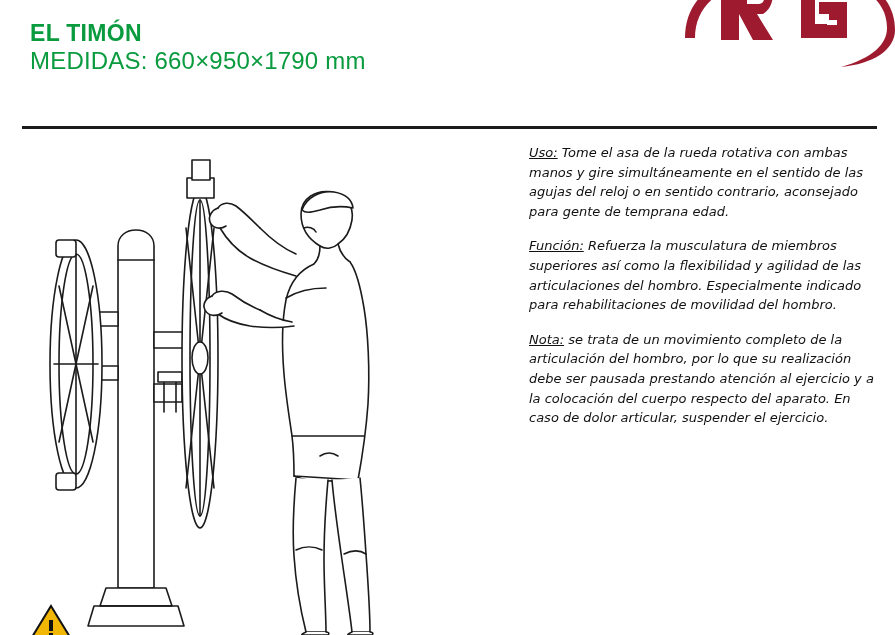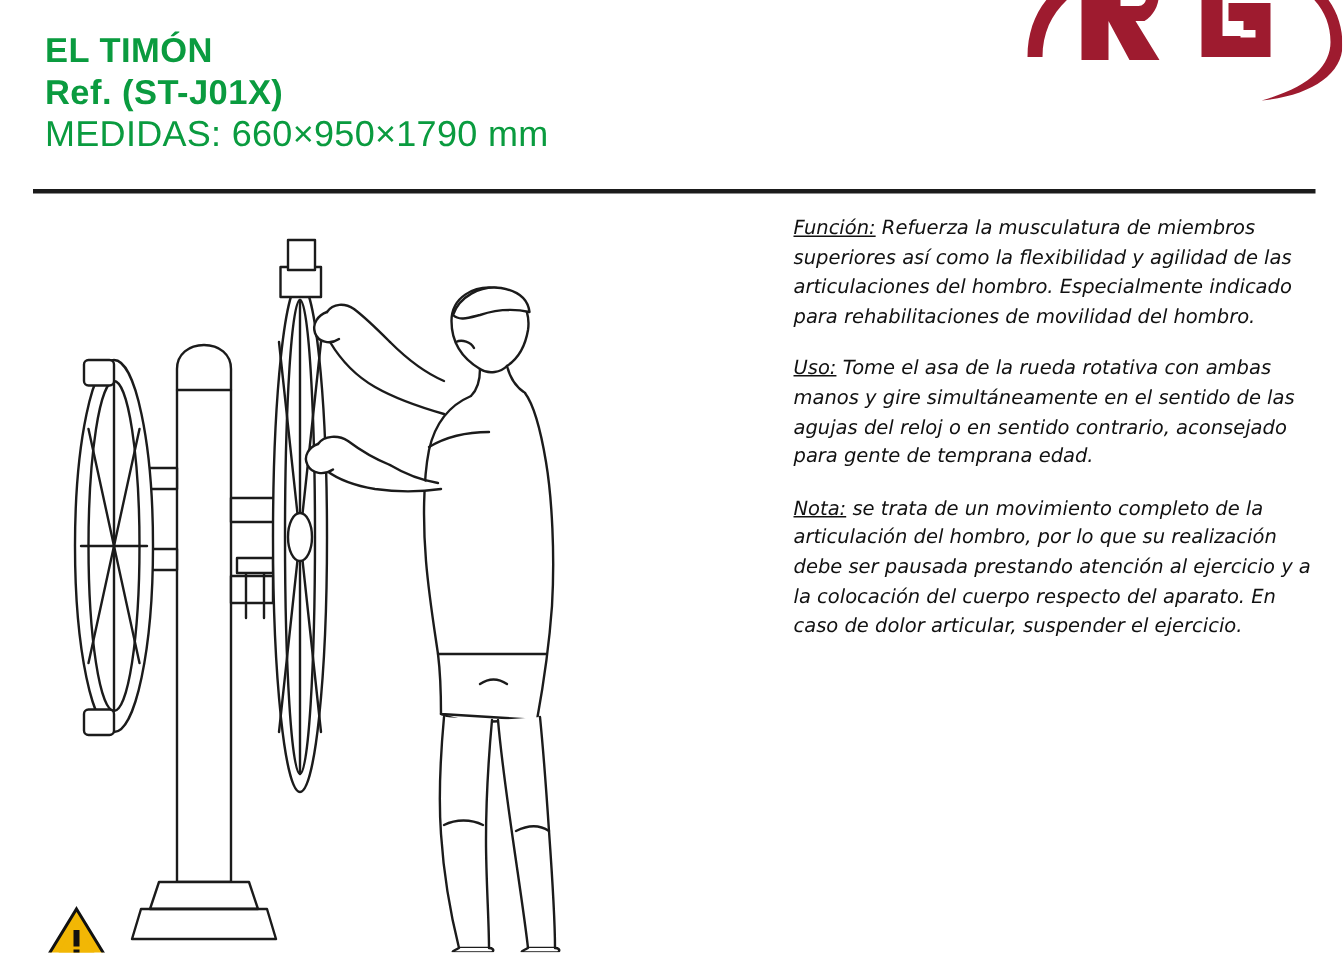--- a/index.html
+++ b/index.html
@@ -125,21 +125,20 @@
 </style>
 </head>
 <body>
 
 <div class="page">
 
   <div class="header">
 
     <div class="title-block">
       <div class="title-line1">EL TIMÓN</div>
-      <div class="title-line2">Ref. (ST-J01X)</div>
       <div class="title-line3">MEDIDAS: 660×950×1790 mm</div>
     </div>
 
     <div class="logo">
       <svg width="218" height="104" viewBox="0 0 218 104" xmlns="http://www.w3.org/2000/svg">
         <g>
 
           <path d="M8,70 C8,22 52,0 116,0 C186,0 218,26 218,62 C218,82 196,96 164,99 C196,90 210,76 210,60 C210,28 178,8 118,8 C60,8 18,28 18,70 Z" fill="#9e1b2f"></path>
 
           <g fill="#9e1b2f">
@@ -262,25 +261,25 @@
       <polygon points="23,2 45,38 1,38" fill="#f2b705" stroke="#111" stroke-width="2"></polygon>
       <polygon points="23,10 36,33 10,33" fill="#f2b705" stroke="none"></polygon>
       <rect x="21" y="16" width="4" height="11" fill="#111"></rect>
       <rect x="21" y="29" width="4" height="3.5" fill="#111"></rect>
     </svg>
   </div>
 
   <div class="textcol">
 
     <p class="para">
+      <span class="lbl">Uso:</span><span> Tome el asa de la rueda rotativa con ambas manos y gire simultáneamente en el sentido de las agujas del reloj o en sentido contrario, aconsejado para gente de temprana edad.</span>
+    </p>
+
+    <p class="para">
       <span class="lbl">Función:</span><span> Refuerza la musculatura de miembros superiores así como la flexibilidad y agilidad de las articulaciones del hombro. Especialmente indicado para rehabilitaciones de movilidad del hombro.</span>
-    </p>
-
-    <p class="para">
-      <span class="lbl">Uso:</span><span> Tome el asa de la rueda rotativa con ambas manos y gire simultáneamente en el sentido de las agujas del reloj o en sentido contrario, aconsejado para gente de temprana edad.</span>
     </p>
 
 
     <p class="para">
       <span class="lbl">Nota:</span><span> se trata de un movimiento completo de la articulación del hombro, por lo que su realización debe ser pausada prestando atención al ejercicio y a la colocación del cuerpo respecto del aparato. En caso de dolor articular, suspender el ejercicio.</span>
     </p>
   </div>
 
 </div>
 

